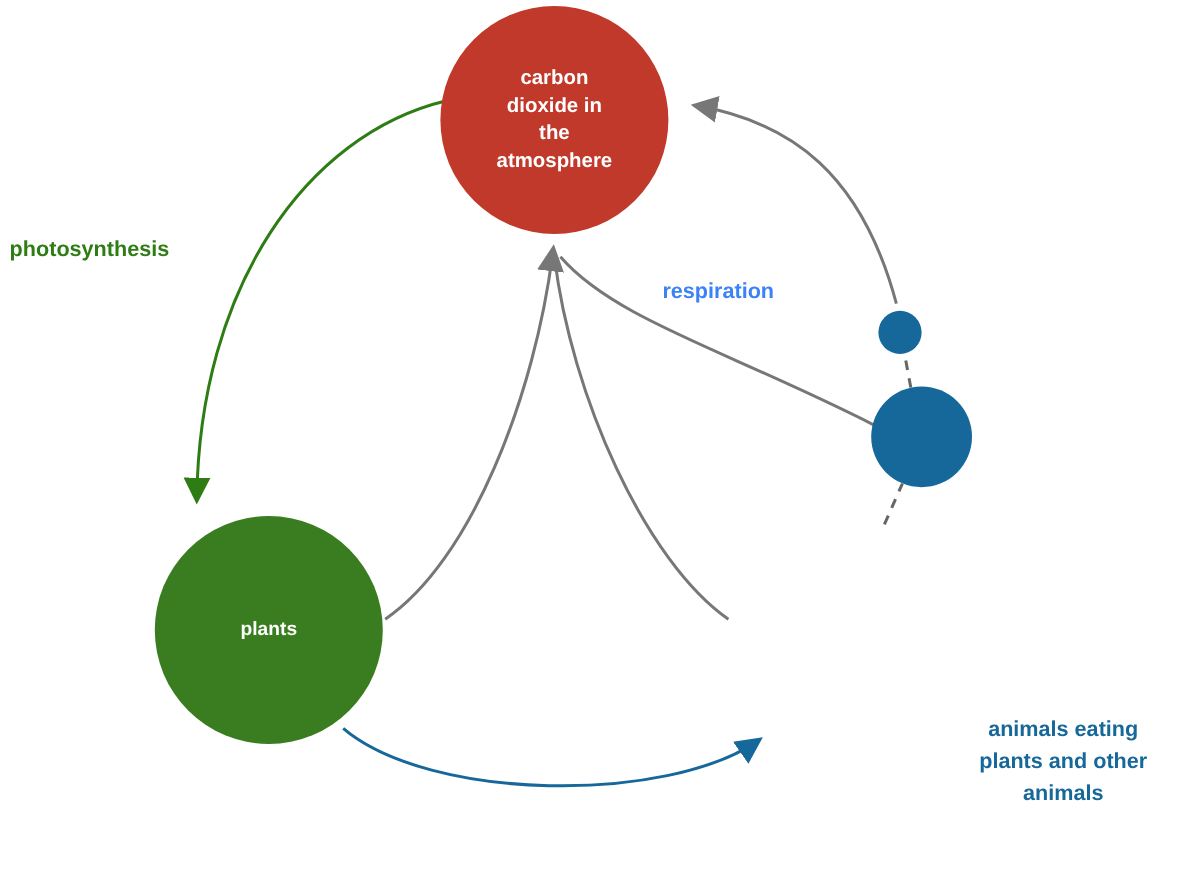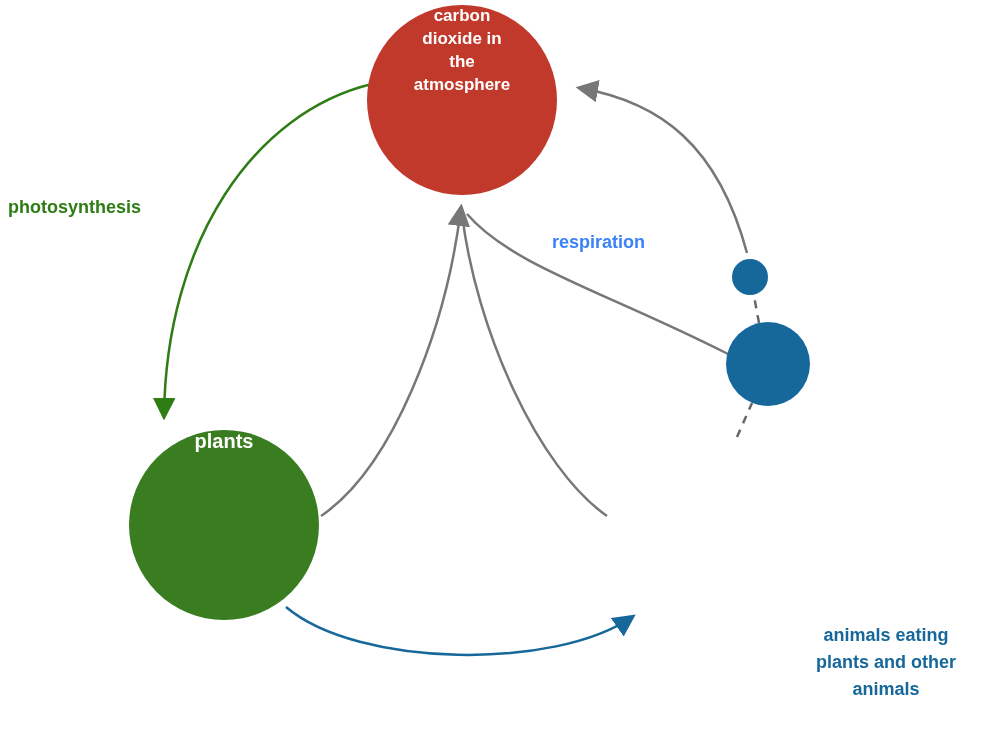--- a/index.html
+++ b/index.html
@@ -18,41 +18,42 @@
   svg.arrows {
     position: absolute;
     left: 0; top: 0;
     width: 1002px;
     height: 732px;
   }
   .node {
     position: absolute;
     border-radius: 50%;
     display: flex;
+    align-items: center;
     justify-content: center;
     text-align: center;
     color: #ffffff;
     font-weight: bold;
   }
   .node span {
     display: block;
   }
   .node-co2 {
     left: 367px; top: 5px;
     width: 190px; height: 190px;
     background: #c0392b;
     font-size: 17px;
     line-height: 1.35;
   }
   .node-co2 span { width: 104px; }
   .node-plants {
     left: 129px; top: 430px;
     width: 190px; height: 190px;
     background: #3a7d20;
-    font-size: 20px;
+    font-size: 16px;
   }
   .node-animals {
     left: 605px; top: 429px;
     width: 190px; height: 190px;
     background: #16679a;
     font-size: 16px;
   }
   .node-animal-medium {
     left: 726px; top: 322px;
     width: 84px; height: 84px;
@@ -76,21 +77,20 @@
   .label-respiration {
     left: 552px; top: 232px;
     color: #3b82f6;
   }
   .label-eating {
     left: 796px; top: 594px;
     width: 180px;
     text-align: center;
     color: #16679a;
     line-height: 1.5;
-    margin-top: 28px;
   }
 </style>
 </head>
 <body>
 
 <div class="canvas">
 
   <svg class="arrows" viewBox="0 0 1002 732" xmlns="http://www.w3.org/2000/svg">
     <defs>
       <marker id="arrow-green" viewBox="0 0 10 10" refX="8" refY="5" markerWidth="9" markerHeight="9" orient="auto-start-reverse">

